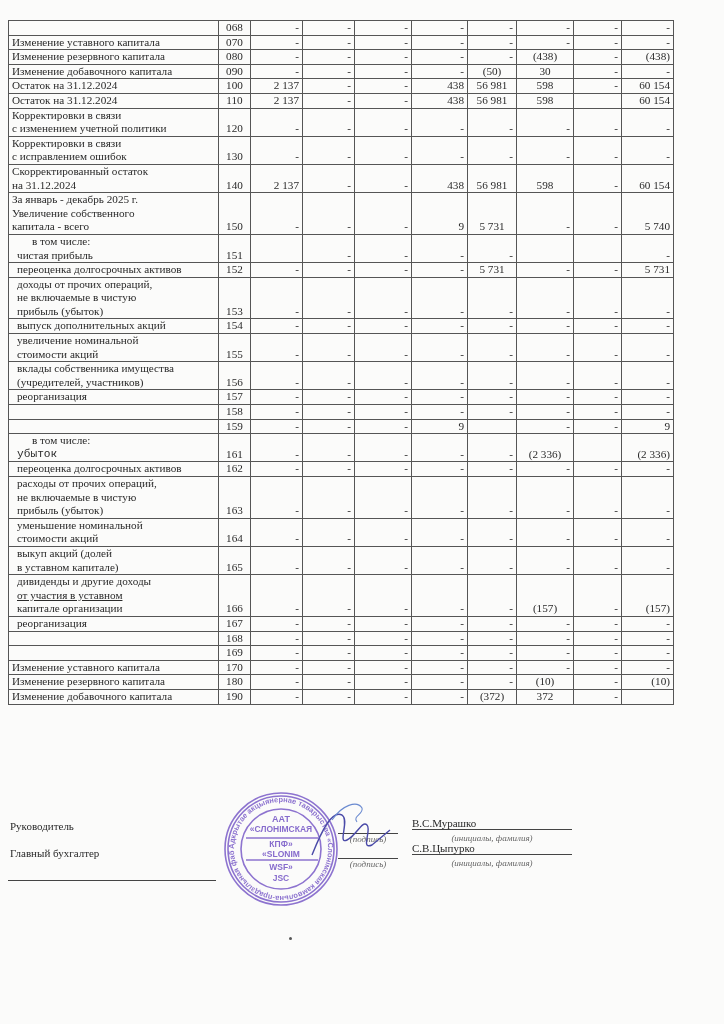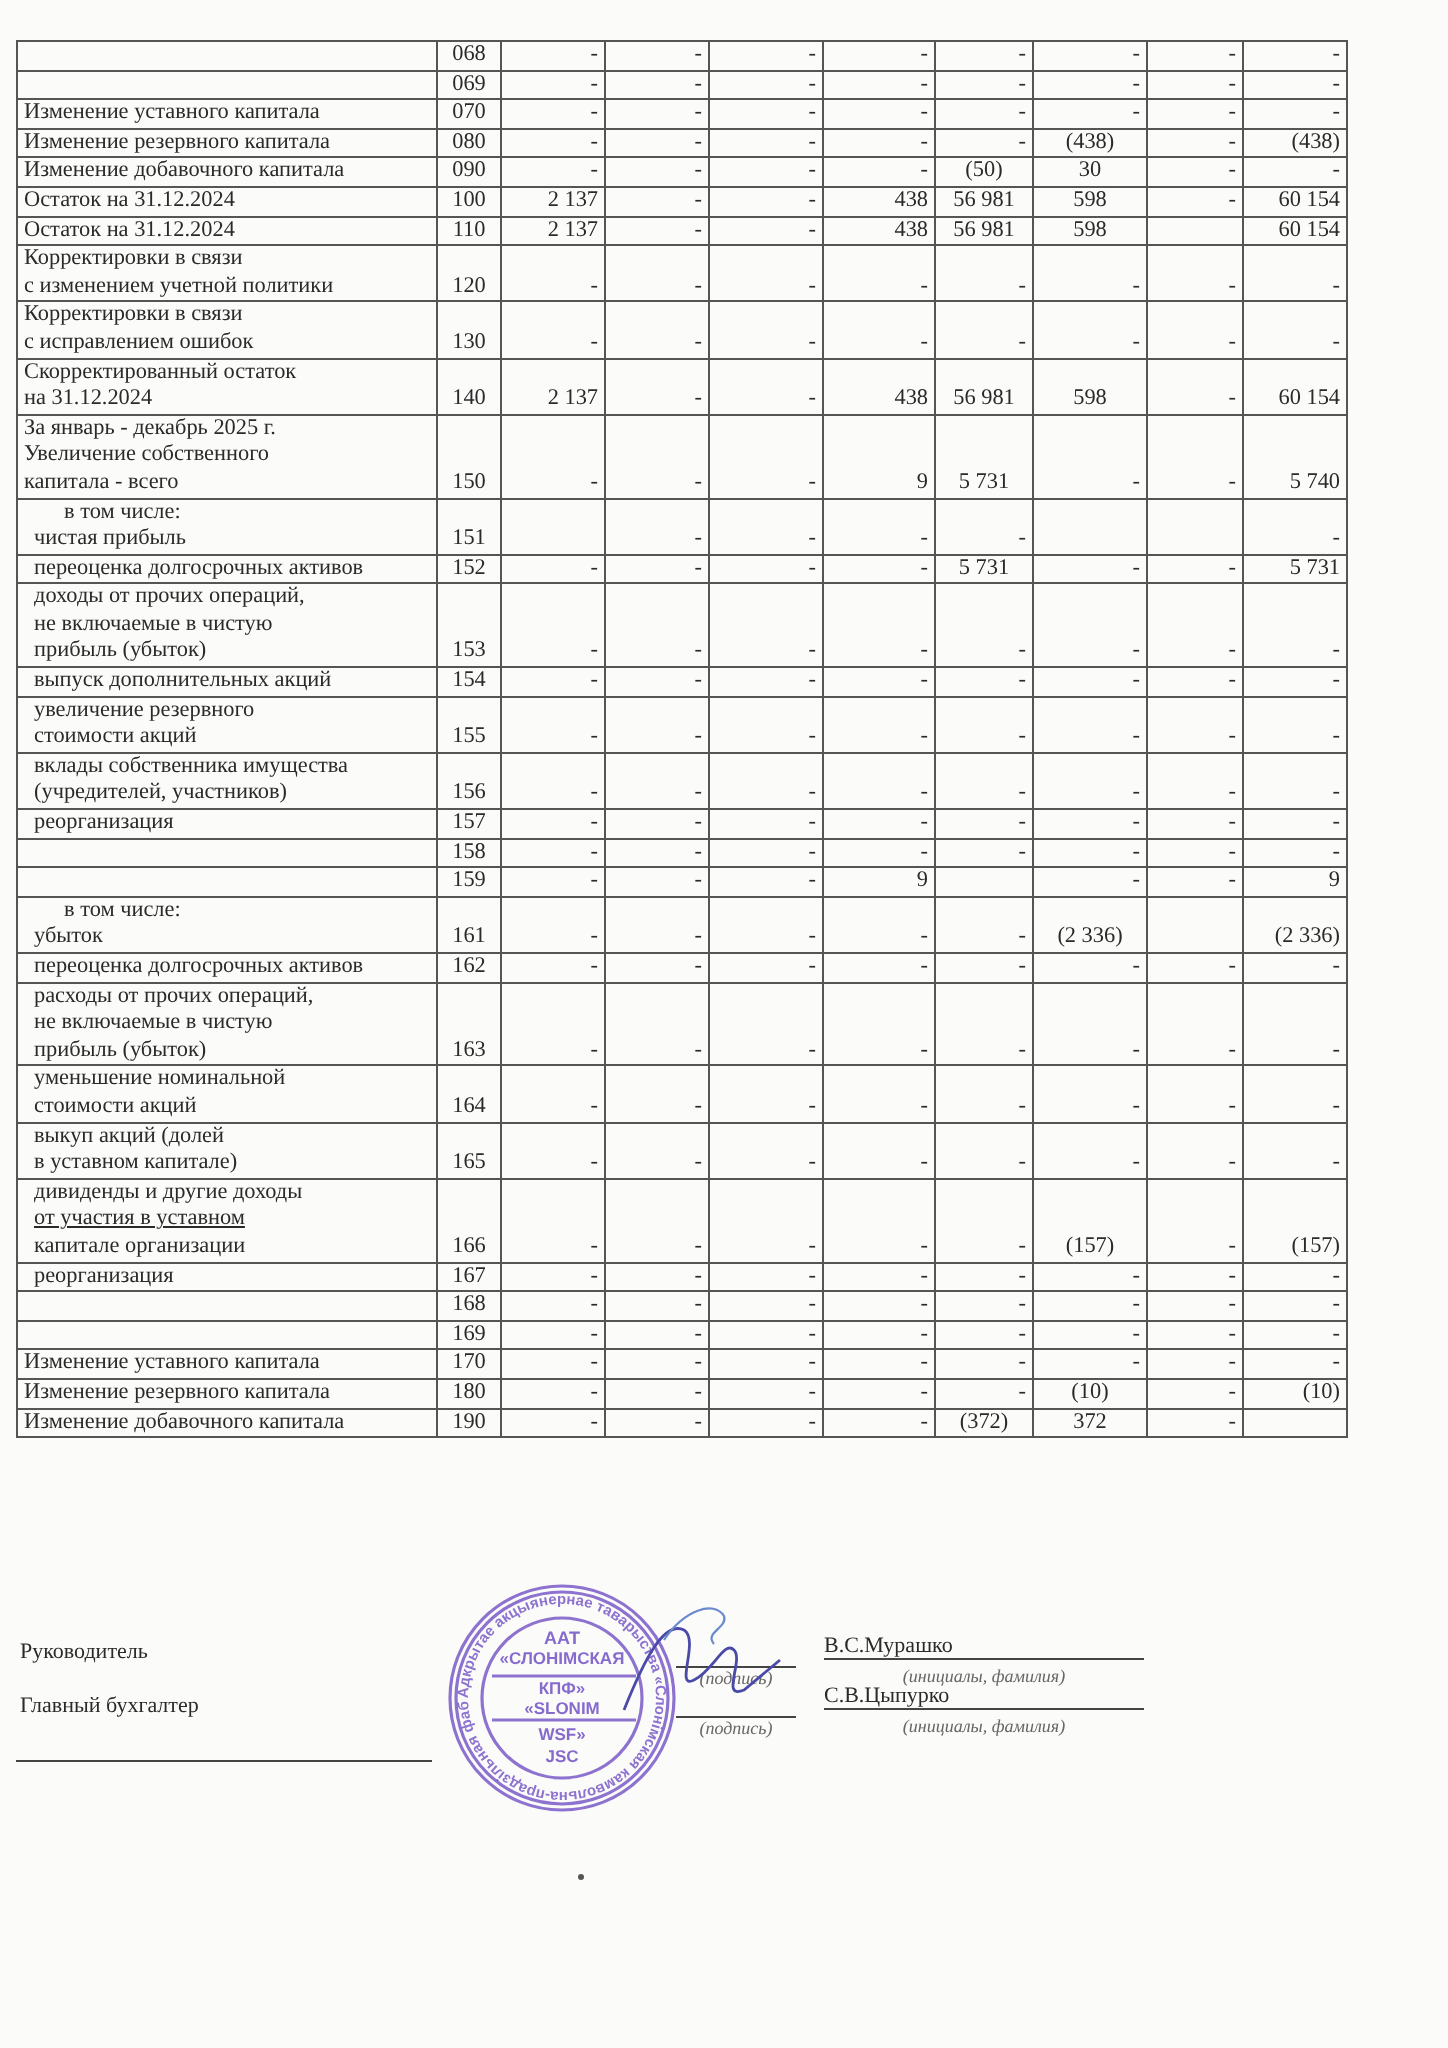--- a/index.html
+++ b/index.html
@@ -57,32 +57,20 @@
           <td class="num">-</td>
           <td class="num">-</td>
           <td class="num">-</td>
           <td class="num">-</td>
           <td class="num">-</td>
           <td class="num">-</td>
           <td class="num">-</td>
           <td class="num">-</td>
         </tr>
         <tr>
-          <td class="lbl"><span>&nbsp;</span></td>
-          <td class="code">069</td>
-          <td class="num">-</td>
-          <td class="num">-</td>
-          <td class="num">-</td>
-          <td class="num">-</td>
-          <td class="num">-</td>
-          <td class="num">-</td>
-          <td class="num">-</td>
-          <td class="num">-</td>
-        </tr>
-        <tr>
           <td class="lbl"><span>Изменение уставного капитала</span></td>
           <td class="code">070</td>
           <td class="num">-</td>
           <td class="num">-</td>
           <td class="num">-</td>
           <td class="num">-</td>
           <td class="num">-</td>
           <td class="num">-</td>
           <td class="num">-</td>
           <td class="num">-</td>
@@ -246,21 +234,21 @@
           <td class="num">-</td>
           <td class="num">-</td>
           <td class="num">-</td>
           <td class="num">-</td>
           <td class="num">-</td>
           <td class="num">-</td>
           <td class="num">-</td>
         </tr>
         <tr>
           <td class="lbl">
-            <span class="line" style="padding-left: 5px;">увеличение резервного</span>
+            <span class="line" style="padding-left: 5px;">увеличение номинальной</span>
             <span class="line" style="padding-left: 5px;">стоимости акций</span>
           </td>
           <td class="code">155</td>
           <td class="num">-</td>
           <td class="num">-</td>
           <td class="num">-</td>
           <td class="num">-</td>
           <td class="num">-</td>
           <td class="num">-</td>
           <td class="num">-</td>
@@ -313,21 +301,21 @@
           <td class="num">-</td>
           <td class="num">9</td>
           <td class="num"></td>
           <td class="num">-</td>
           <td class="num">-</td>
           <td class="num">9</td>
         </tr>
         <tr>
           <td class="lbl">
             <span class="line" style="padding-left: 20px;">в том числе:</span>
-            <span class="line" style="padding-left: 5px;">убыток</span>
+            <span class="line" style="padding-left: 5px; font-family: Liberation Mono, monospace;">убыток</span>
           </td>
           <td class="code">161</td>
           <td class="num">-</td>
           <td class="num">-</td>
           <td class="num">-</td>
           <td class="num">-</td>
           <td class="num">-</td>
           <td class="ctr">(2 336)</td>
           <td class="num"></td>
           <td class="num">(2 336)</td>

